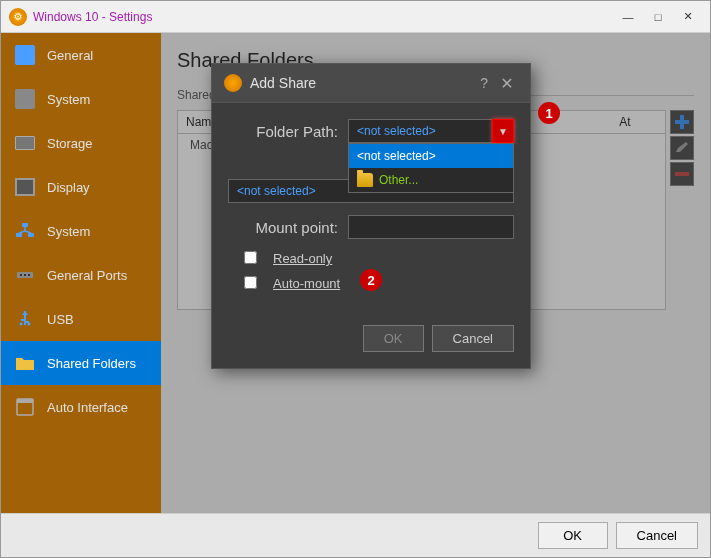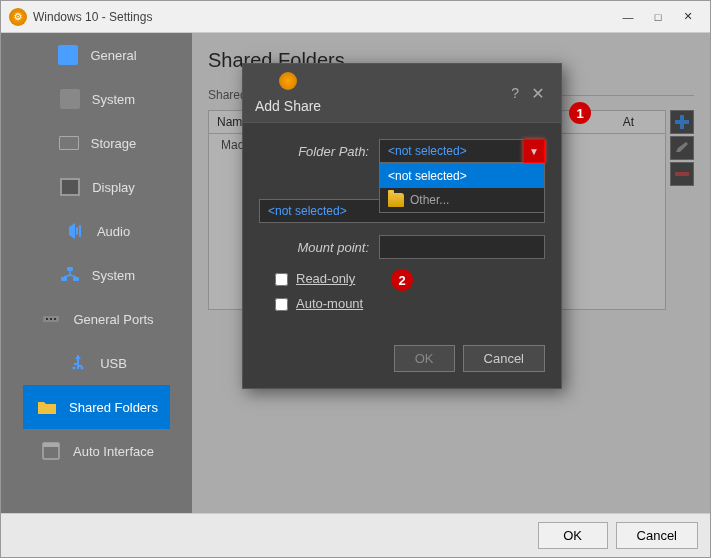--- a/index.html
+++ b/index.html
@@ -40,21 +40,21 @@
       border-radius: 50%;
       display: flex;
       align-items: center;
       justify-content: center;
       font-size: 10px;
       color: white;
     }
     .title-bar-title {
       flex: 1;
       font-size: 12px;
-      color: #404040;
+      color: #a21caf;
     }
     .title-bar-controls {
       display: flex;
       gap: 2px;
     }
     .title-btn {
       width: 28px;
       height: 22px;
       border: none;
       background: transparent;
@@ -68,26 +68,25 @@
 
     
     .main-content {
       display: flex;
       flex: 1;
       overflow: hidden;
     }
 
     
     .sidebar {
-      width: 191px;
-      background: #737373;
+      width: 160px;
+      background: #a16207;
       display: flex;
       flex-direction: column;
       flex-shrink: 0;
-      align-items: center;
     }
     .sidebar-item {
       display: flex;
       align-items: center;
       padding: 10px 12px;
       cursor: pointer;
       color: #e0e0e0;
       font-size: 13px;
     }
     .sidebar-item.active { background: #0078d7; color: white; }
@@ -223,21 +222,20 @@
       align-items: center;
       justify-content: space-between;
       border-bottom: 1px solid #555;
     }
     .dialog-title {
       color: #e0e0e0;
       font-size: 14px;
       display: flex;
       align-items: center;
       gap: 8px;
-      flex-direction: column;
     }
     .dialog-icon {
       width: 18px;
       height: 18px;
       background: radial-gradient(circle, #ffa500, #cc7700);
       border-radius: 50%;
       display: inline-block;
     }
     .dialog-controls {
       display: flex;
@@ -266,25 +264,24 @@
     }
 
     .form-row {
       display: flex;
       align-items: center;
       margin-bottom: 12px;
     }
     .form-label {
       color: #ccc;
       width: 110px;
-      font-size: 13px;
+      font-size: 15px;
       text-align: right;
       margin-right: 10px;
       flex-shrink: 0;
-      font-style: italic;
     }
     .form-control-wrapper {
       flex: 1;
       position: relative;
     }
     .form-input {
       width: 100%;
       background: #2a2a2a;
       border: 1px solid #666;
       color: #ccc;
@@ -320,21 +317,21 @@
       top: 24px;
       left: 0;
       right: 0;
       background: #2a2a2a;
       border: 1px solid #666;
       z-index: 200;
     }
     .dropdown-item {
       padding: 5px 8px;
       font-size: 12px;
-      color: #a3a3a3;
+      color: #84cc16;
       cursor: pointer;
       display: flex;
       align-items: center;
       gap: 6px;
     }
     .dropdown-item.selected { background: #0078d7; color: white; }
     .folder-icon-sm {
       width: 16px;
       height: 14px;
       background: linear-gradient(to bottom, #f0c040, #d4a000);
@@ -348,23 +345,24 @@
       top: -3px;
       left: 0;
       width: 6px;
       height: 3px;
       background: #f0c040;
       border-radius: 1px 1px 0 0;
     }
 
     .checkbox-row {
       display: flex;
-      align-items: flex-end;
+      align-items: flex-start;
       margin-bottom: 10px;
       padding-left: 16px;
+      gap: 8px;
     }
     .checkbox-row input[type=checkbox] {
       margin-right: 8px;
     }
     .checkbox-label {
       color: #ccc;
       font-size: 13px;
     }
     .checkbox-label.underline {
       text-decoration: underline;
@@ -445,30 +443,20 @@
         <div class="sidebar-item-icon">
           <div class="icon-storage"></div>
         </div>
         <span class="sidebar-item-label">Storage</span>
       </div>
       <div class="sidebar-item">
         <div class="sidebar-item-icon">
           <div class="icon-display"></div>
         </div>
         <span class="sidebar-item-label">Display</span>
-      </div>
-      <div class="sidebar-item">
-        <div class="sidebar-item-icon">
-          <svg width="20" height="20" viewBox="0 0 20 20">
-              <path d="M4 6 L10 2 L10 18 L4 14 Z" fill="#4a9eff"></path>
-              <rect x="11" y="6" width="2" height="8" rx="1" fill="#4a9eff"></rect>
-              <rect x="14" y="4" width="2" height="12" rx="1" fill="#4a9eff"></rect>
-            </svg>
-        </div>
-        <span class="sidebar-item-label">Audio</span>
       </div>
       <div class="sidebar-item">
         <div class="sidebar-item-icon">
           <svg width="20" height="20" viewBox="0 0 20 20">
             <rect x="7" y="2" width="6" height="4" rx="1" fill="#4a9eff"></rect>
             <rect x="1" y="12" width="6" height="4" rx="1" fill="#4a9eff"></rect>
             <rect x="13" y="12" width="6" height="4" rx="1" fill="#4a9eff"></rect>
             <line x1="10" y1="6" x2="10" y2="10" stroke="#4a9eff" stroke-width="1.5"></line>
             <line x1="10" y1="10" x2="4" y2="12" stroke="#4a9eff" stroke-width="1.5"></line>
             <line x1="10" y1="10" x2="16" y2="12" stroke="#4a9eff" stroke-width="1.5"></line>

